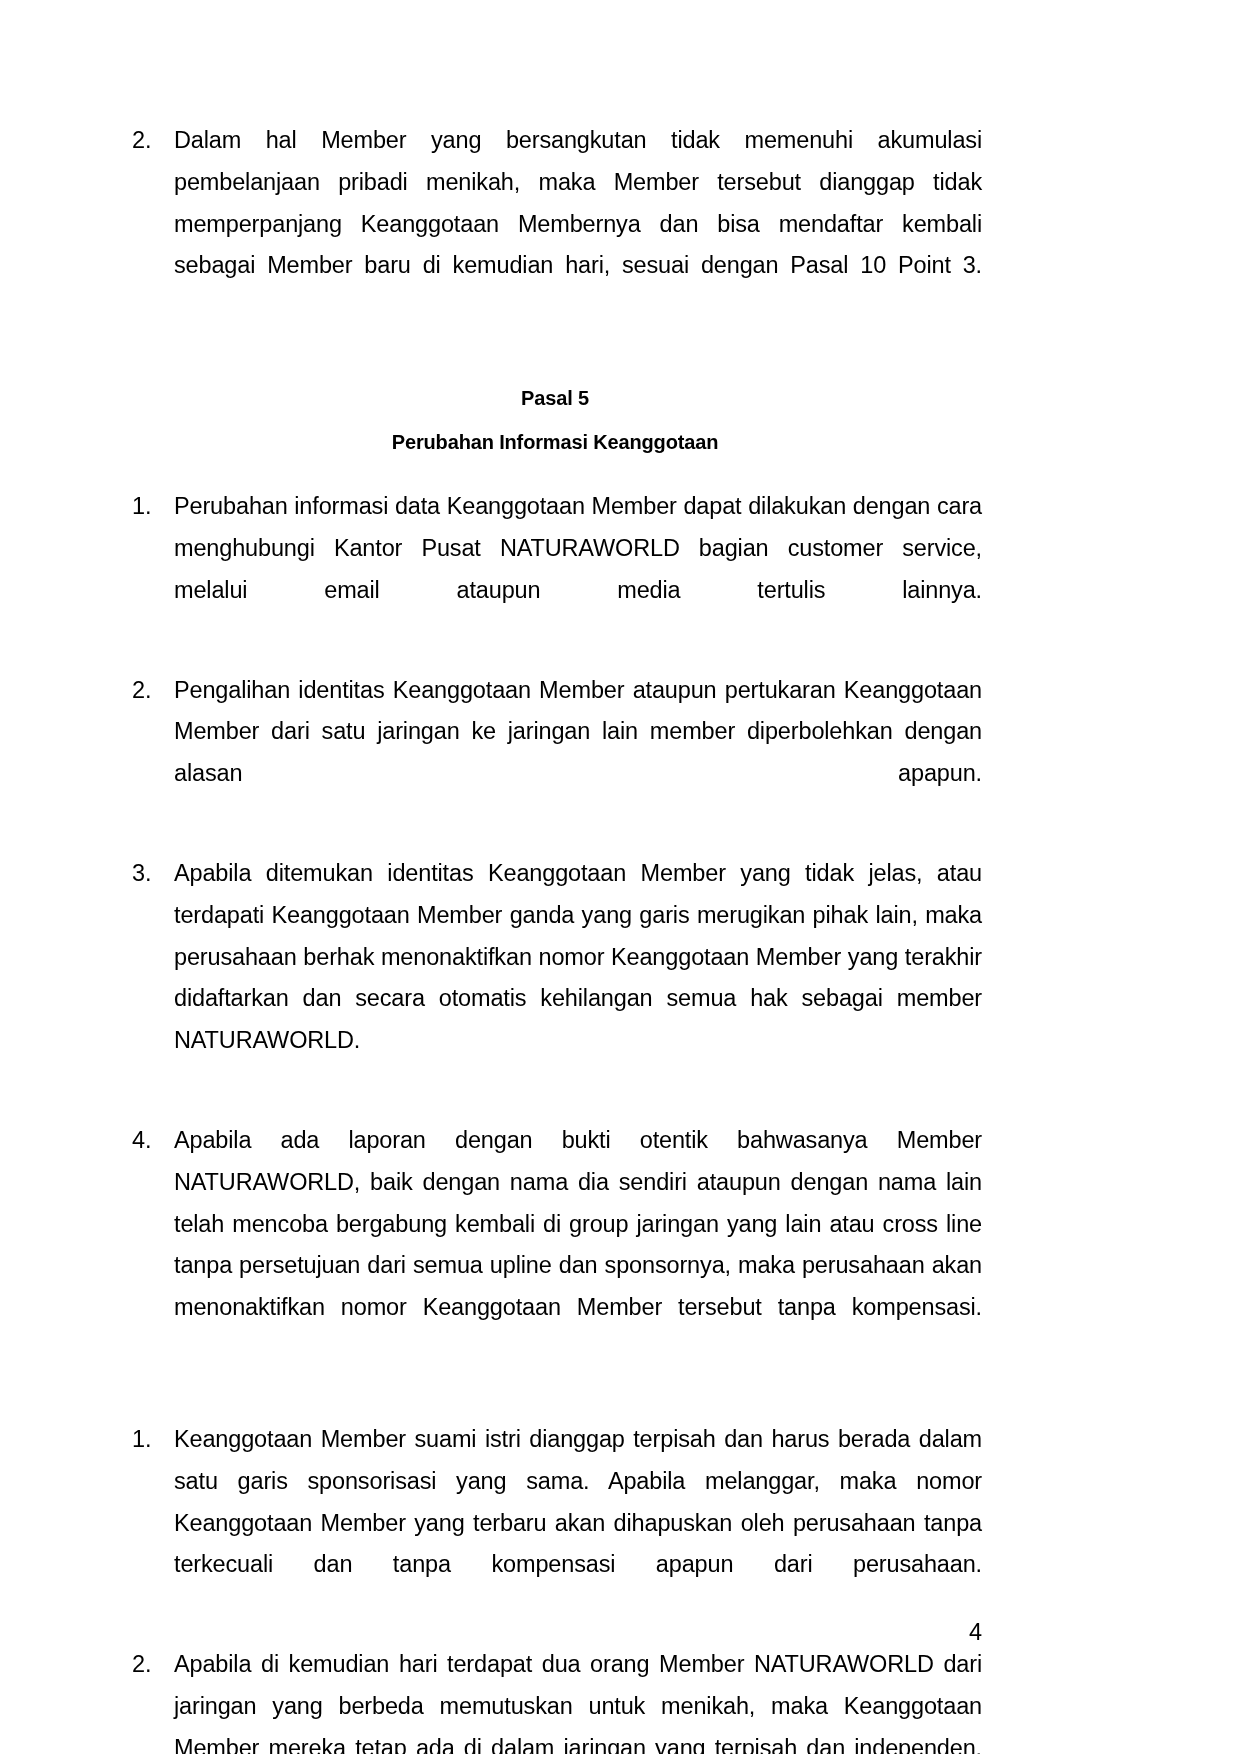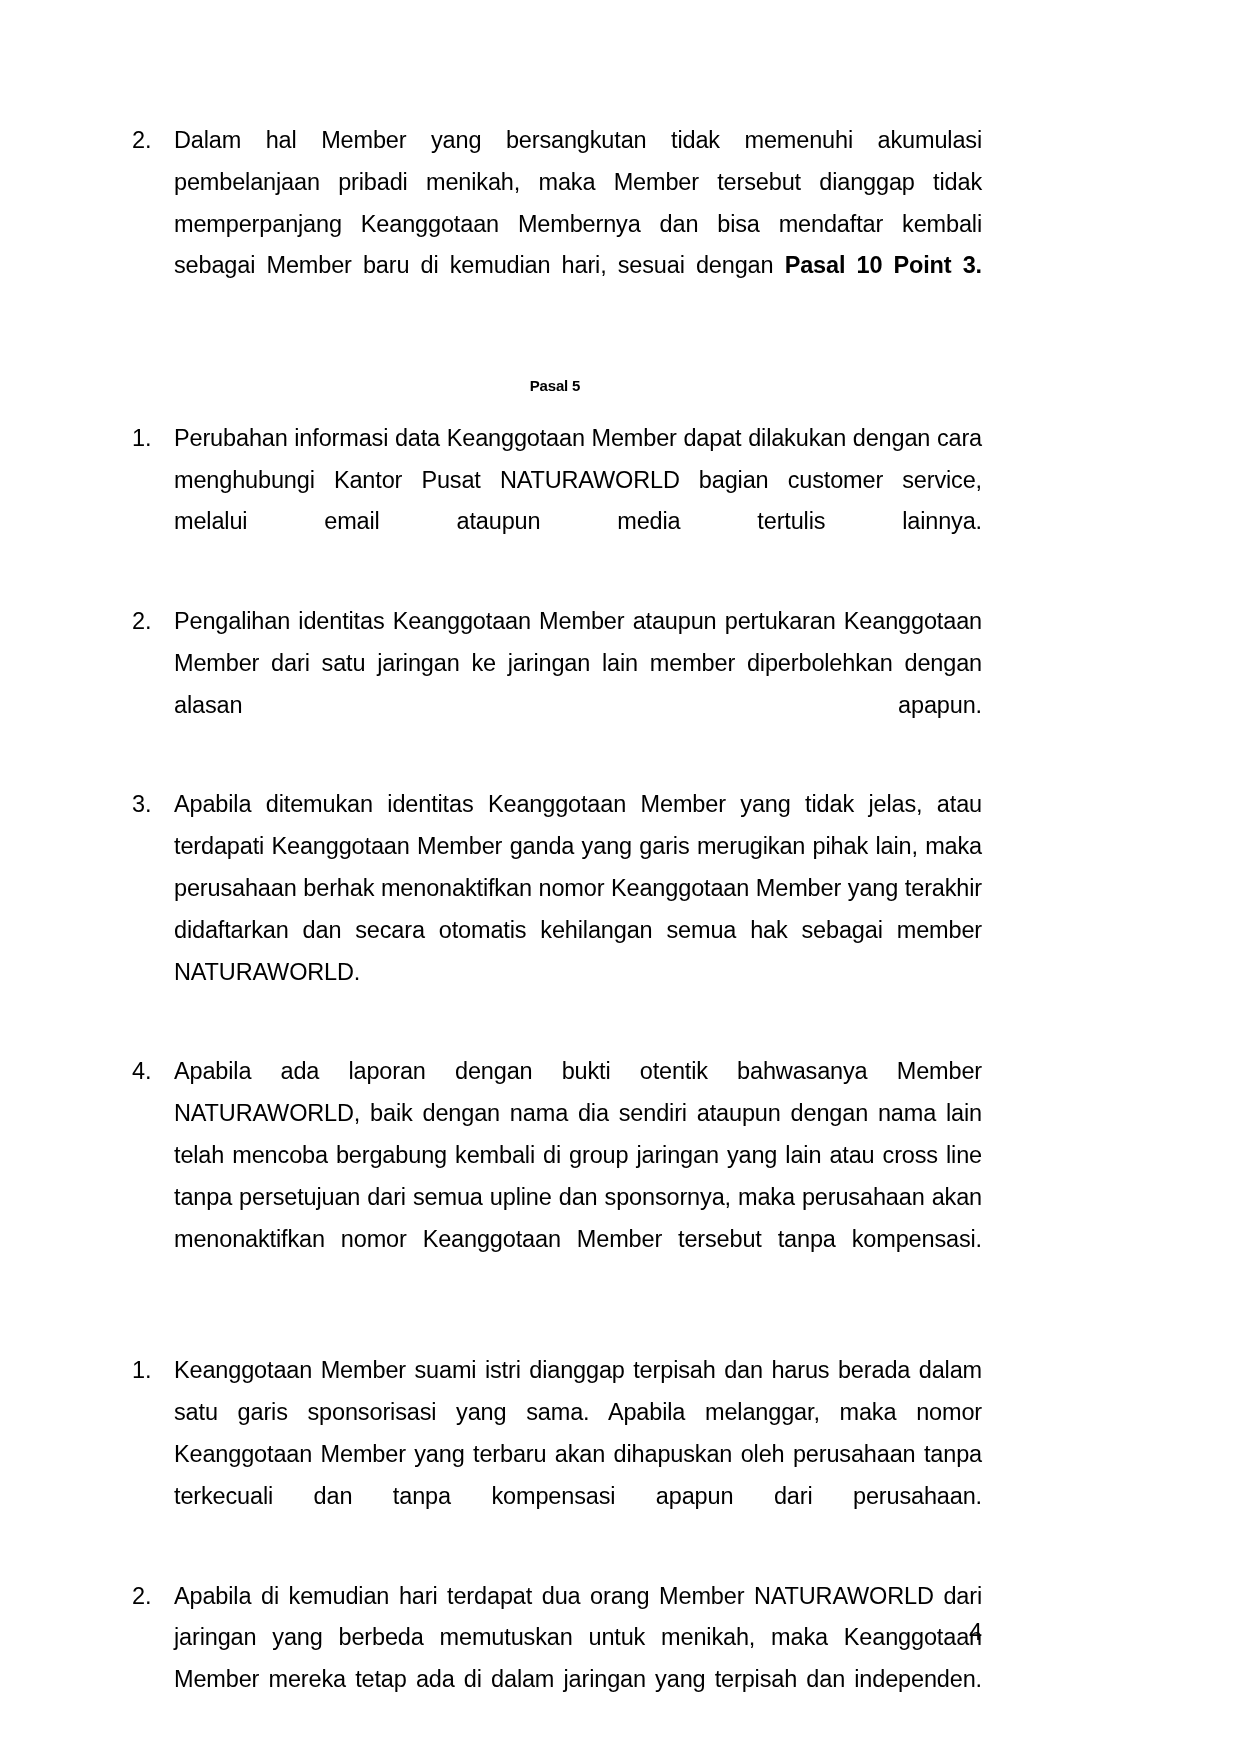--- a/index.html
+++ b/index.html
@@ -57,29 +57,29 @@
   .item-text::after {
     content: "";
     display: inline-block;
     width: 100%;
   }
 
   
   .section-heading {
     text-align: center;
     font-weight: bold;
-    font-size: 15px;
+    font-size: 20px;
     line-height: 1.78;
-    margin: 0;
+    margin: 8px;
   }
   .spacer-lg { height: 44px; }
   .spacer-md { height: 30px; }
   .spacer-sm { height: 18px; }
 
-  strong.inline-bold { font-weight: bold; }
+  strong.inline-bold { font-weight: normal; }
 
   
   .page-number {
     position: absolute;
     right: 258px;
     bottom: 110px;
     font-size: 23.5px;
     line-height: 1;
     text-align: right;
   }
@@ -94,20 +94,21 @@
     <ol class="clause-list">
       <li>
         <span class="item-num">2.</span>
         <span class="item-text"><span>Dalam hal Member yang bersangkutan tidak memenuhi akumulasi pembelanjaan pribadi menikah, maka Member tersebut dianggap tidak memperpanjang Keanggotaan Membernya dan bisa mendaftar kembali sebagai Member baru di kemudian hari, sesuai dengan </span><strong class="inline-bold">Pasal 10 Point 3.</strong></span>
       </li>
     </ol>
 
     <div class="spacer-lg"></div>
 
     <div class="section-heading">Pasal 5</div>
+    <div class="section-heading">Perubahan Informasi Keanggotaan</div>
 
     <div class="spacer-sm"></div>
 
     <ol class="clause-list">
       <li>
         <span class="item-num">1.</span>
         <span class="item-text">Perubahan informasi data Keanggotaan Member dapat dilakukan dengan cara menghubungi Kantor Pusat NATURAWORLD bagian customer service, melalui email ataupun media tertulis lainnya.</span>
       </li>
       <li>
         <span class="item-num">2.</span>

